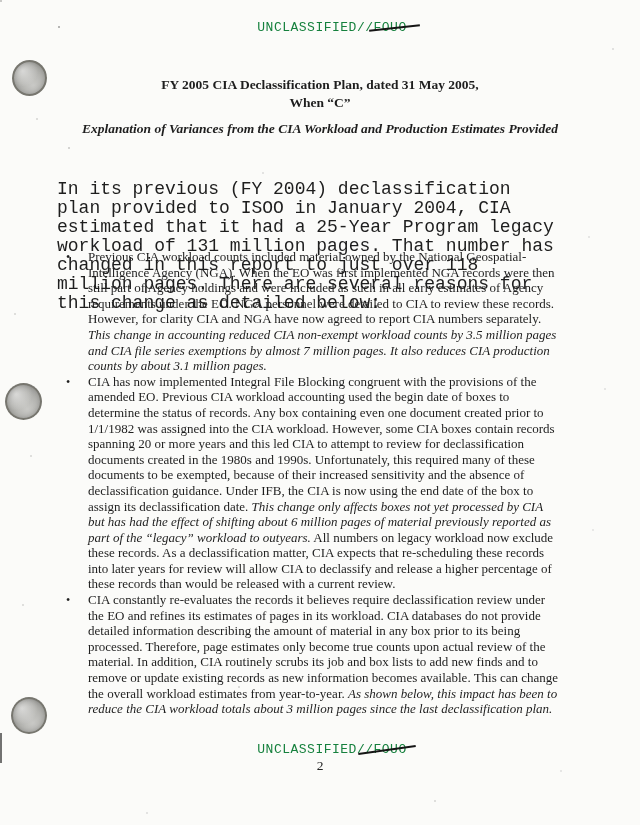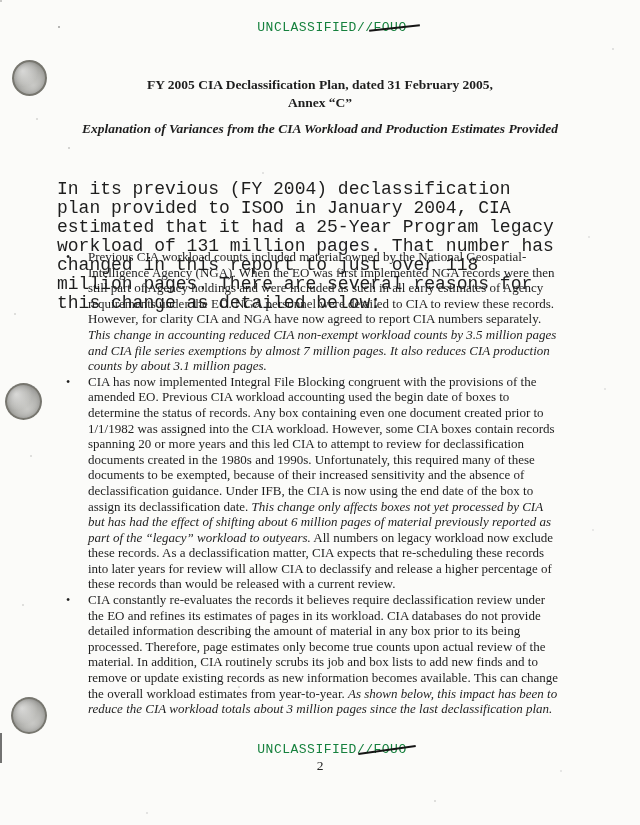--- a/index.html
+++ b/index.html
@@ -101,22 +101,22 @@
 
 <div class="page">
 
   <div class="hole hole1"></div>
   <div class="hole hole2"></div>
   <div class="hole hole3"></div>
 
   <div class="banner banner-top"><span>UNCLASSIFIED//</span><span class="struck struck-top">FOUO</span></div>
 
   <div class="title-block">
-    <div>FY 2005 CIA Declassification Plan, dated 31 February 2005,</div>
-    <div>Annex “C”</div>
+    <div>FY 2005 CIA Declassification Plan, dated 31 May 2005,</div>
+    <div>When “C”</div>
   </div>
 
   <div class="subtitle-block">
     <div>Explanation of Variances from the CIA Workload and Production Estimates Provided</div>
   </div>
 
   <div class="intro">In its previous (FY 2004) declassification plan provided to ISOO in January 2004, CIA estimated that it had a 25-Year Program legacy workload of 131 million pages. That number has changed in this report to just over 118 million pages. There are several reasons for this change as detailed below:</div>
 
   <div class="bullet-list">
 

